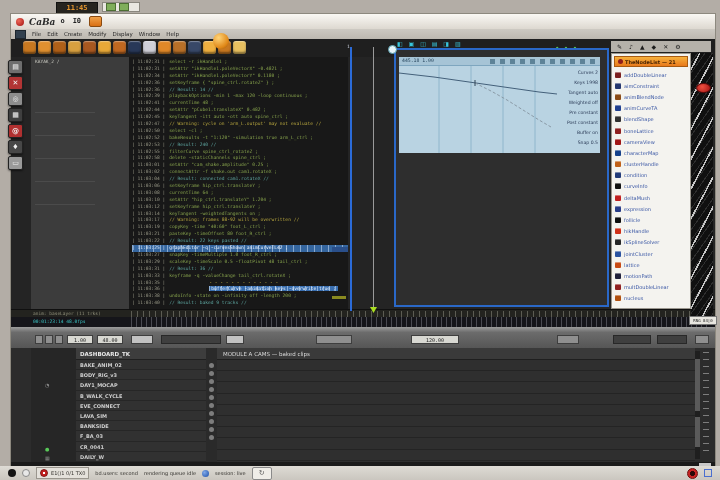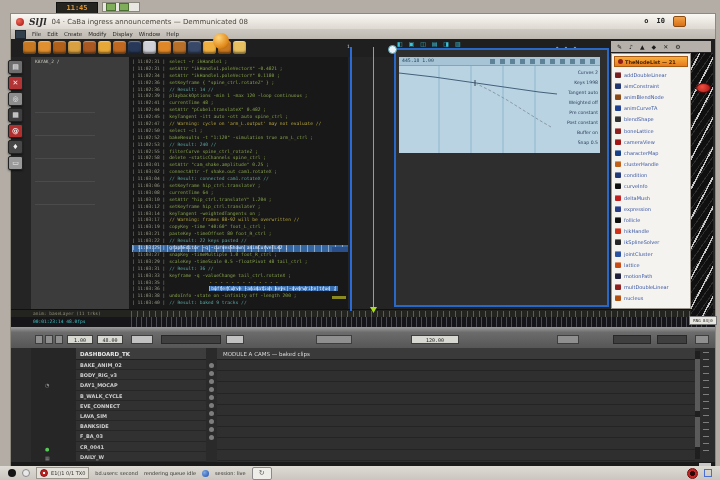--- a/index.html
+++ b/index.html
@@ -168,22 +168,21 @@
   <div class="abs dwidget1">11:45</div>
   <div class="abs dwidget2">
     <span class="led"></span>
     <span class="led"></span>
   </div>
 
   <div class="abs win">
 
     <div class="abs tbar">
       <span class="tico"></span>
-      <span class="tbrand">SlJl</span>
-      <span class="tinfo">04 · CaBa ingress announcements — Demmunicated 08</span>
+      <span class="tbrand">CaBa</span>
       <span class="wctrls">
         <span class="wbtn">o</span>
         <span class="wbtn">I0</span>
         <span class="wclose"></span>
       </span>
     </div>
 
     <div class="abs mbar">
       <span class="mico"></span>
       <span class="mitem">File</span>

